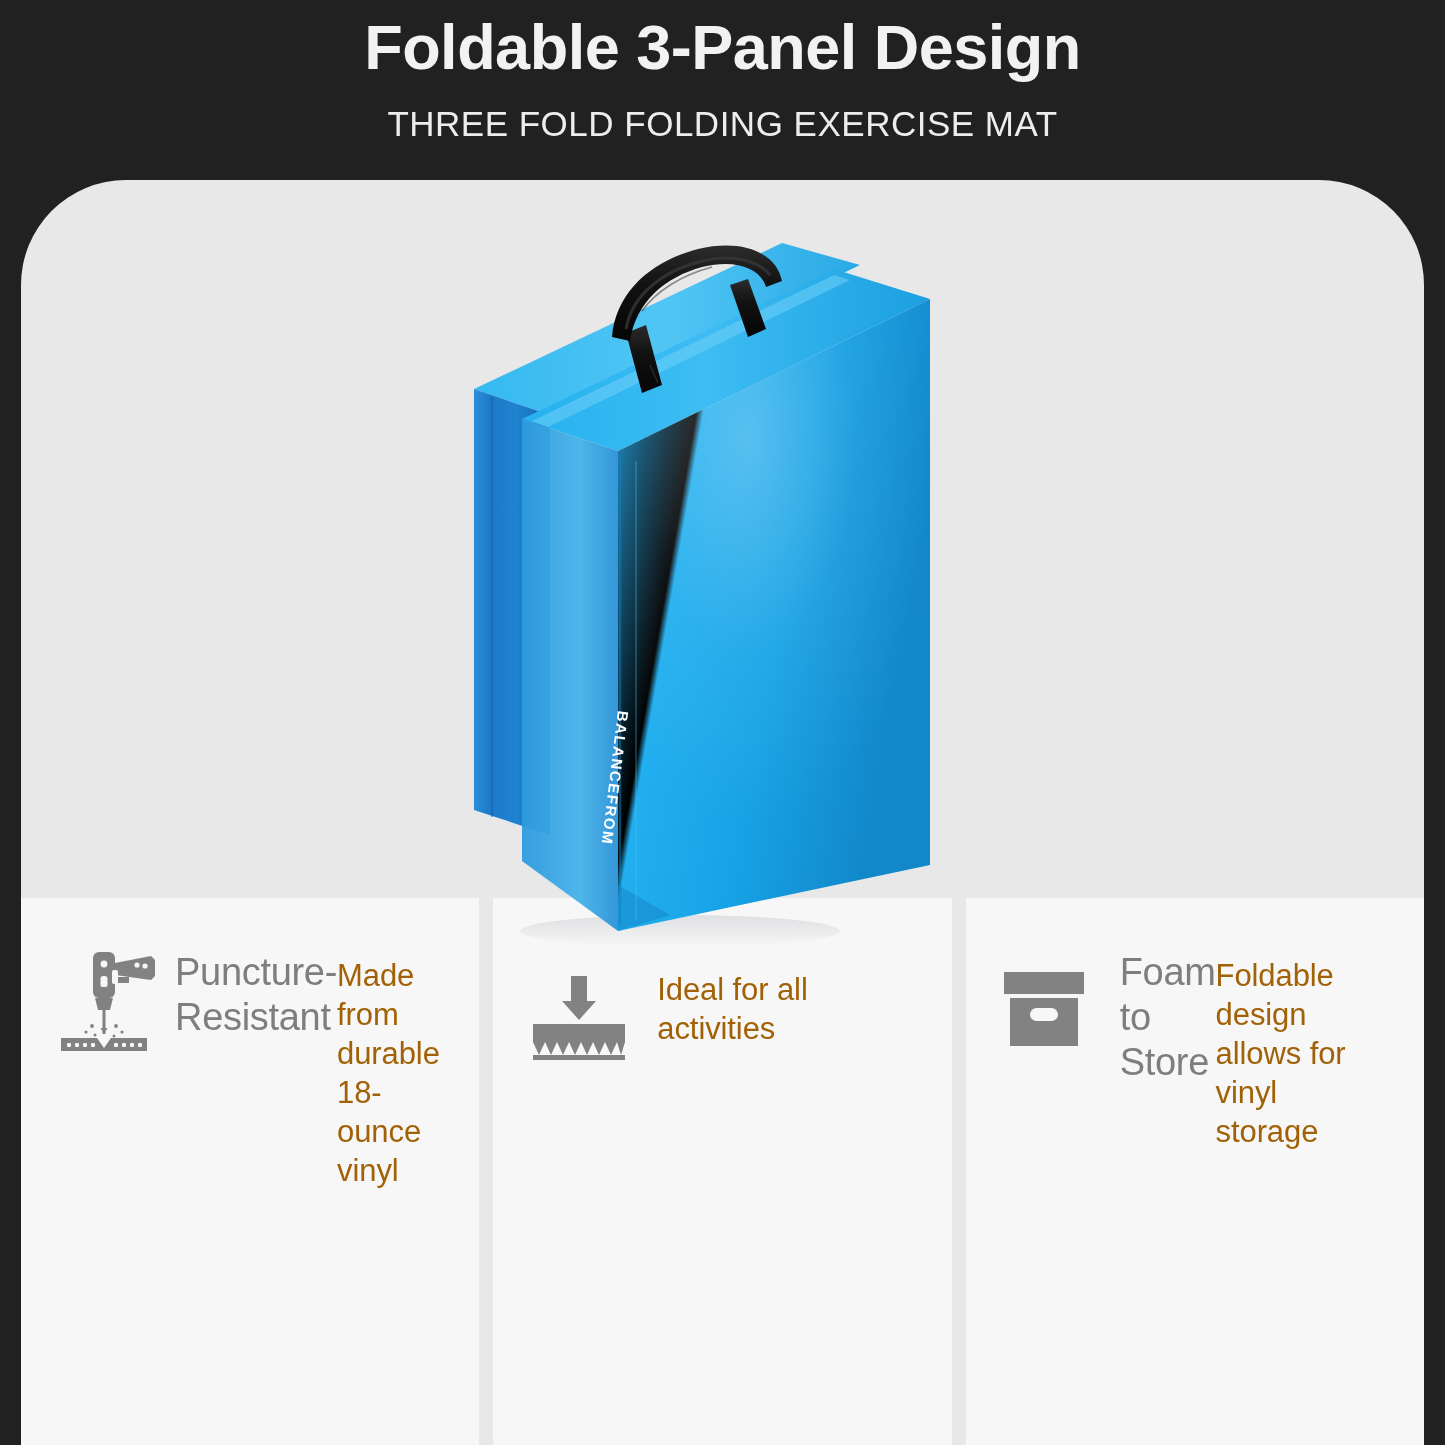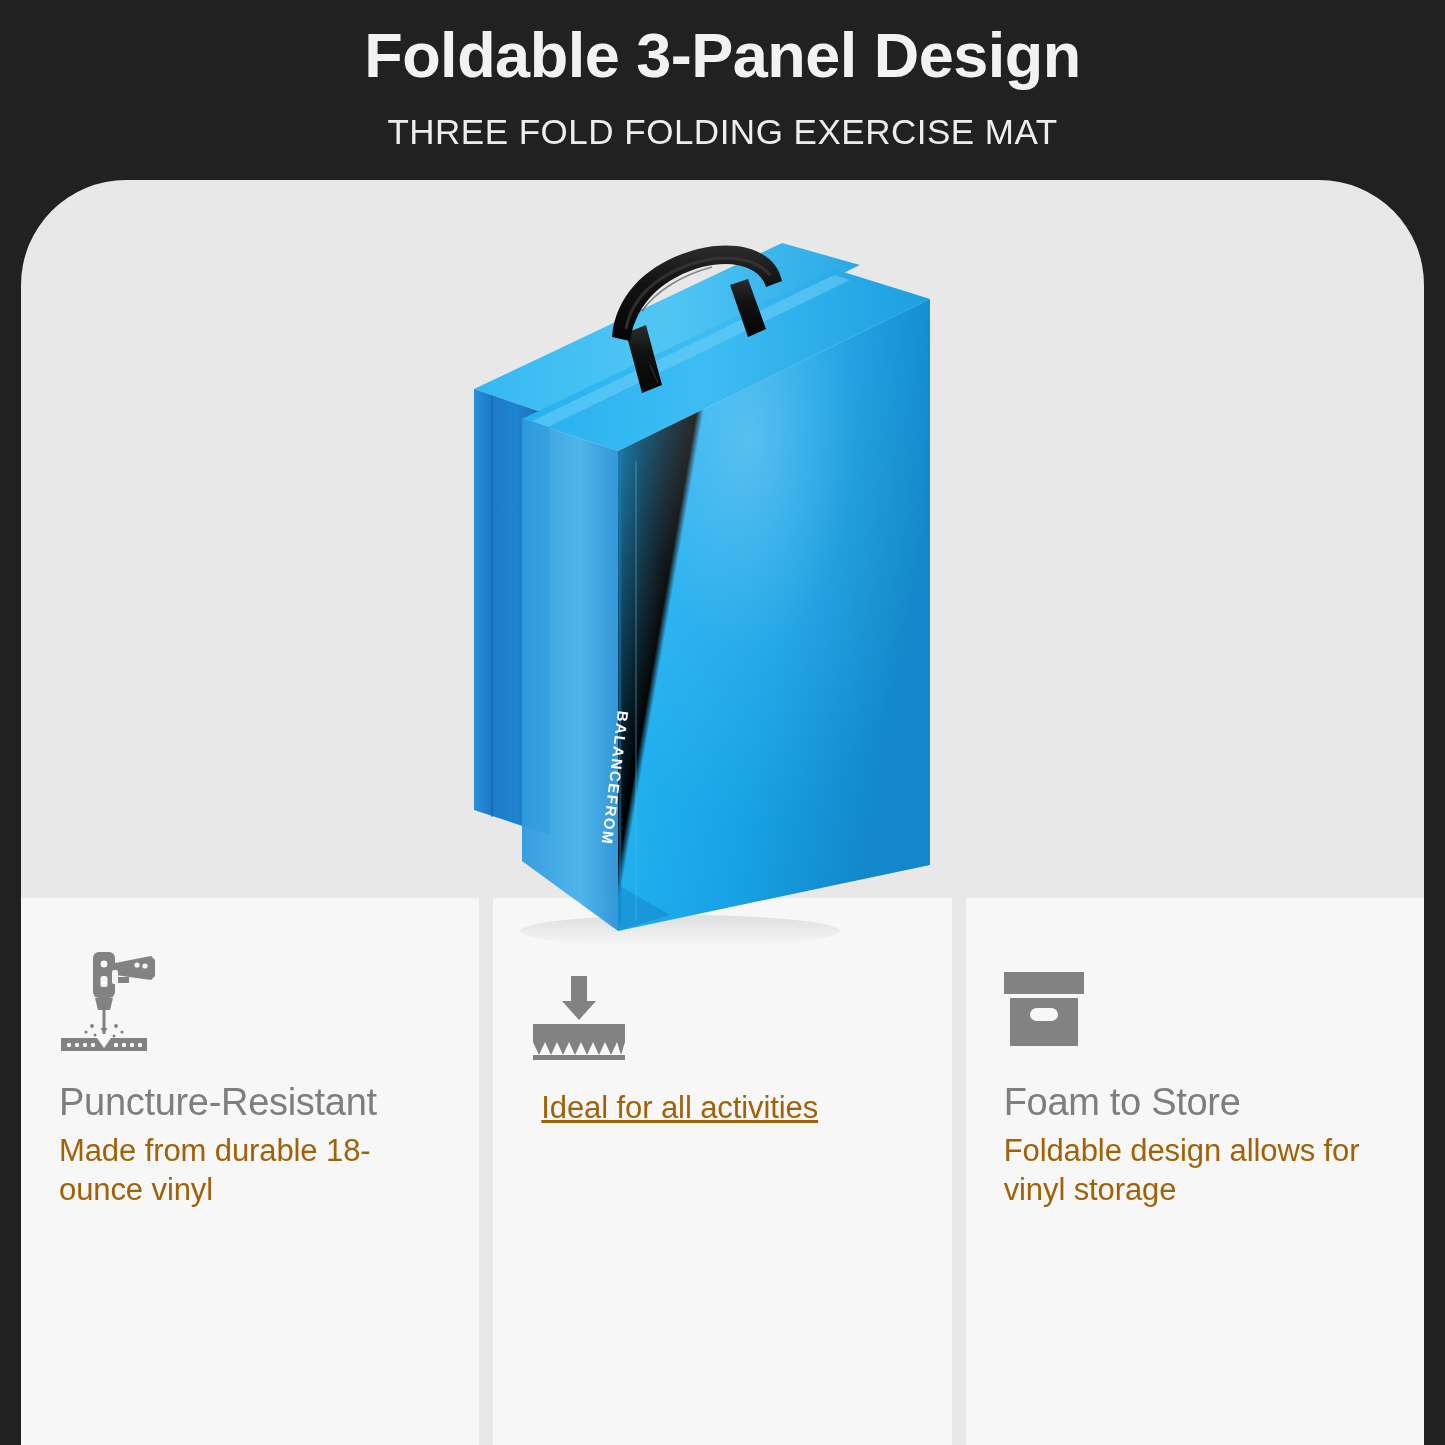--- a/index.html
+++ b/index.html
@@ -9,21 +9,21 @@
     font-family:"Liberation Sans", sans-serif;
     overflow:hidden;
     position:relative;
   }
 
   
   #header {
     position:absolute; left:0; top:0; width:1445px; height:185px;
     background:#212121;
     display:flex; flex-direction:column; align-items:center; justify-content:flex-start;
-    padding-top:24px;
+    padding-top:16px;
   }
   #title {
     font-size:63px; font-weight:bold; color:#f2f2f2;
     letter-spacing:-0.5px; line-height:1.0;
     text-align:center;
   }
   #subtitle {
     font-size:35px; font-weight:300; color:#ededed;
     letter-spacing:0.5px; margin-top:25px; text-align:center;
   }
@@ -41,34 +41,34 @@
   
   #cards {
     position:absolute; left:21px; top:898px;
     width:1403px; height:547px;
     display:flex; gap:14px;
   }
   .card {
     flex:1 1 0;
     background:#f7f7f7;
     padding:52px 38px 0 38px;
-    display:flex; flex-direction:column;
+    display:flex; flex-direction:row;
   }
   .card-icon { height:108px; margin-bottom:22px; position:relative; }
   .card-title {
     font-size:38px; font-weight:400; color:#7e7e7e;
     line-height:1.18; letter-spacing:-0.3px;
     white-space:pre-line;
   }
   .card-desc {
     font-size:31px; font-weight:400; color:#a16207;
     line-height:1.26; letter-spacing:-0.1px;
     margin-top:6px; white-space:pre-line;
   }
-  .card-desc.indent { padding-left:10px; margin-top:8px;text-decoration:underline; }
+  .card-desc.indent { padding-left:10px; margin-top:20px; }
 
   
   #product {
     position:absolute; left:430px; top:225px;
     width:590px; height:720px;
     pointer-events:none;
   }
   #product svg { display:block; width:590px; height:720px; }
 
   #brand-text {

